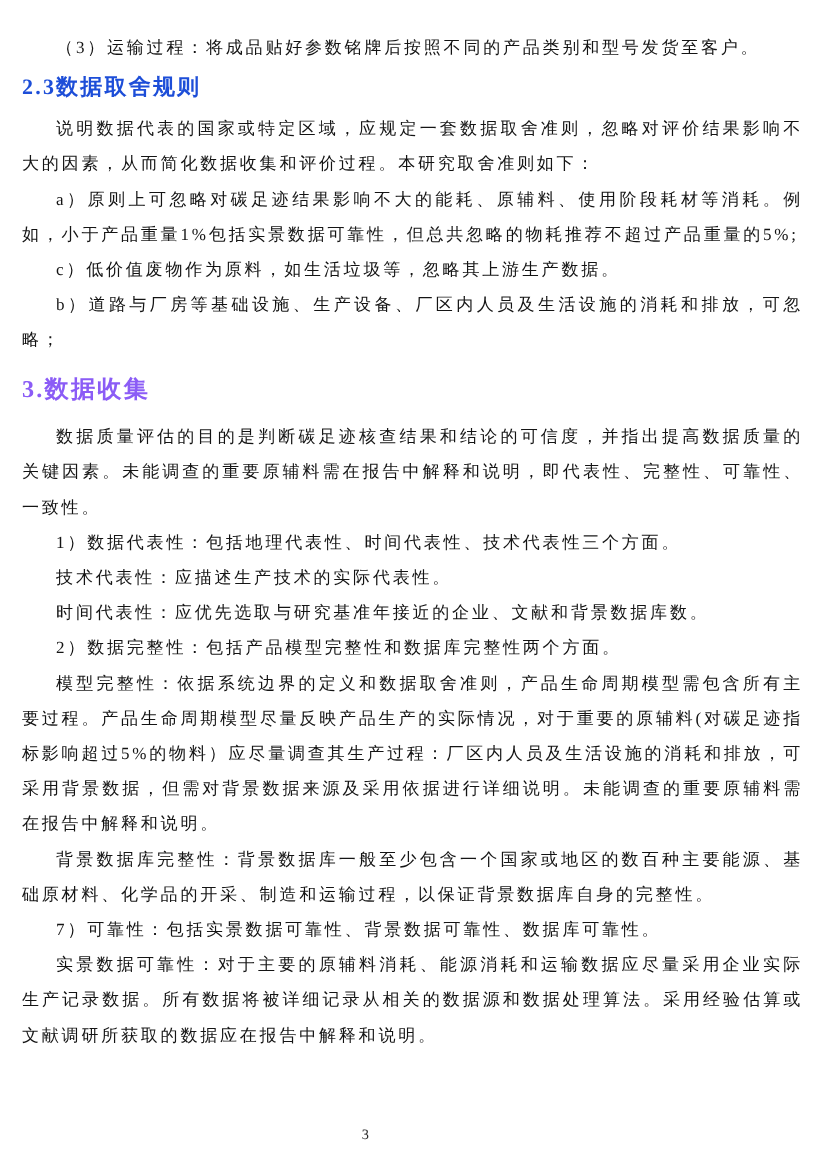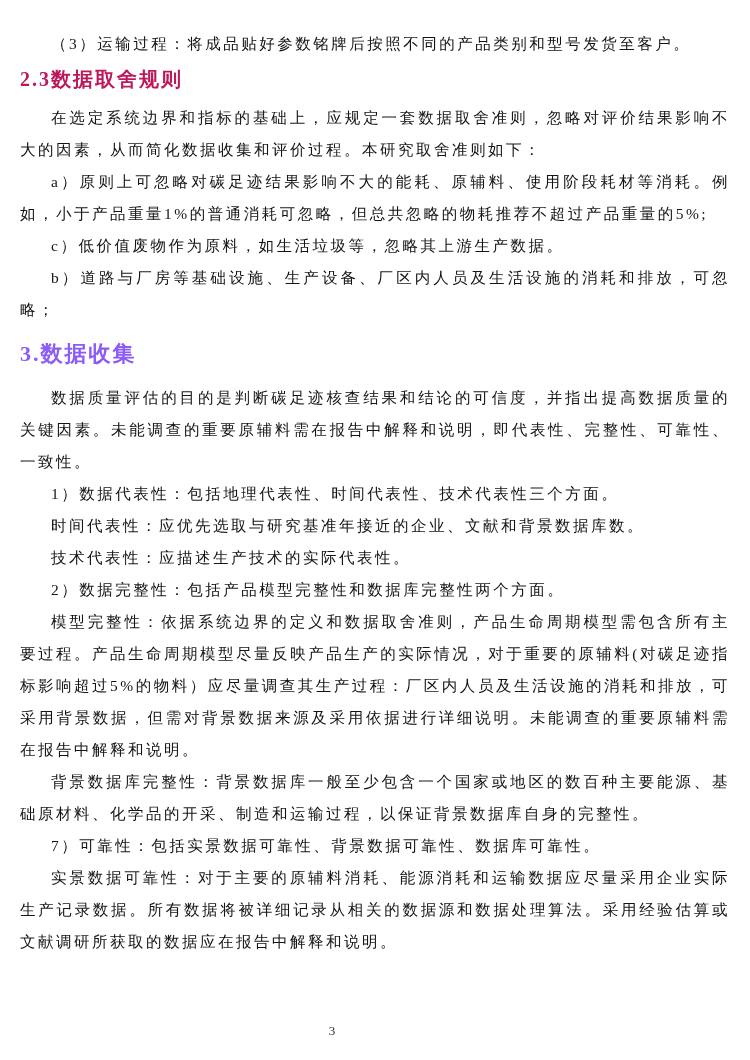--- a/index.html
+++ b/index.html
@@ -31,21 +31,21 @@
     text-align: justify;
     text-indent: 2em;
     word-break: break-all;
   }
   h2.sec-sub {
     margin: 4px 0 8px 0;
     font-size: 20px;
     line-height: 30px;
     font-weight: bold;
     letter-spacing: 2px;
-    color: #be185d;
+    color: #1d4ed8;
   }
   h1.sec-main {
     margin: 12px 0 12px 0;
     font-size: 22px;
     line-height: 32px;
     font-weight: bold;
     letter-spacing: 2px;
     color: #8b5cf6;
   }
   .page-number {
@@ -62,38 +62,38 @@
 </head>
 <body>
 
 <div class="page">
   <div class="content">
 
     <p class="body">（3）运输过程：将成品贴好参数铭牌后按照不同的产品类别和型号发货至客户。</p>
 
     <h2 class="sec-sub">2.3数据取舍规则</h2>
 
-    <p class="body">在选定系统边界和指标的基础上，应规定一套数据取舍准则，忽略对评价结果影响不大的因素，从而简化数据收集和评价过程。本研究取舍准则如下：</p>
+    <p class="body">说明数据代表的国家或特定区域，应规定一套数据取舍准则，忽略对评价结果影响不大的因素，从而简化数据收集和评价过程。本研究取舍准则如下：</p>
 
-    <p class="body">a）原则上可忽略对碳足迹结果影响不大的能耗、原辅料、使用阶段耗材等消耗。例如，小于产品重量1%的普通消耗可忽略，但总共忽略的物耗推荐不超过产品重量的5%;</p>
+    <p class="body">a）原则上可忽略对碳足迹结果影响不大的能耗、原辅料、使用阶段耗材等消耗。例如，小于产品重量1%包括实景数据可靠性，但总共忽略的物耗推荐不超过产品重量的5%;</p>
 
     <p class="body">c）低价值废物作为原料，如生活垃圾等，忽略其上游生产数据。</p>
 
     <p class="body">b）道路与厂房等基础设施、生产设备、厂区内人员及生活设施的消耗和排放，可忽略；</p>
 
     <h1 class="sec-main">3.数据收集</h1>
 
     <p class="body">数据质量评估的目的是判断碳足迹核查结果和结论的可信度，并指出提高数据质量的关键因素。未能调查的重要原辅料需在报告中解释和说明，即代表性、完整性、可靠性、一致性。</p>
 
     <p class="body">1）数据代表性：包括地理代表性、时间代表性、技术代表性三个方面。</p>
 
 
+    <p class="body">技术代表性：应描述生产技术的实际代表性。</p>
+
     <p class="body">时间代表性：应优先选取与研究基准年接近的企业、文献和背景数据库数。</p>
-
-    <p class="body">技术代表性：应描述生产技术的实际代表性。</p>
 
     <p class="body">2）数据完整性：包括产品模型完整性和数据库完整性两个方面。</p>
 
     <p class="body">模型完整性：依据系统边界的定义和数据取舍准则，产品生命周期模型需包含所有主要过程。产品生命周期模型尽量反映产品生产的实际情况，对于重要的原辅料(对碳足迹指标影响超过5%的物料）应尽量调查其生产过程：厂区内人员及生活设施的消耗和排放，可采用背景数据，但需对背景数据来源及采用依据进行详细说明。未能调查的重要原辅料需在报告中解释和说明。</p>
 
     <p class="body">背景数据库完整性：背景数据库一般至少包含一个国家或地区的数百种主要能源、基础原材料、化学品的开采、制造和运输过程，以保证背景数据库自身的完整性。</p>
 
     <p class="body">7）可靠性：包括实景数据可靠性、背景数据可靠性、数据库可靠性。</p>
 
     <p class="body">实景数据可靠性：对于主要的原辅料消耗、能源消耗和运输数据应尽量采用企业实际生产记录数据。所有数据将被详细记录从相关的数据源和数据处理算法。采用经验估算或文献调研所获取的数据应在报告中解释和说明。</p>

